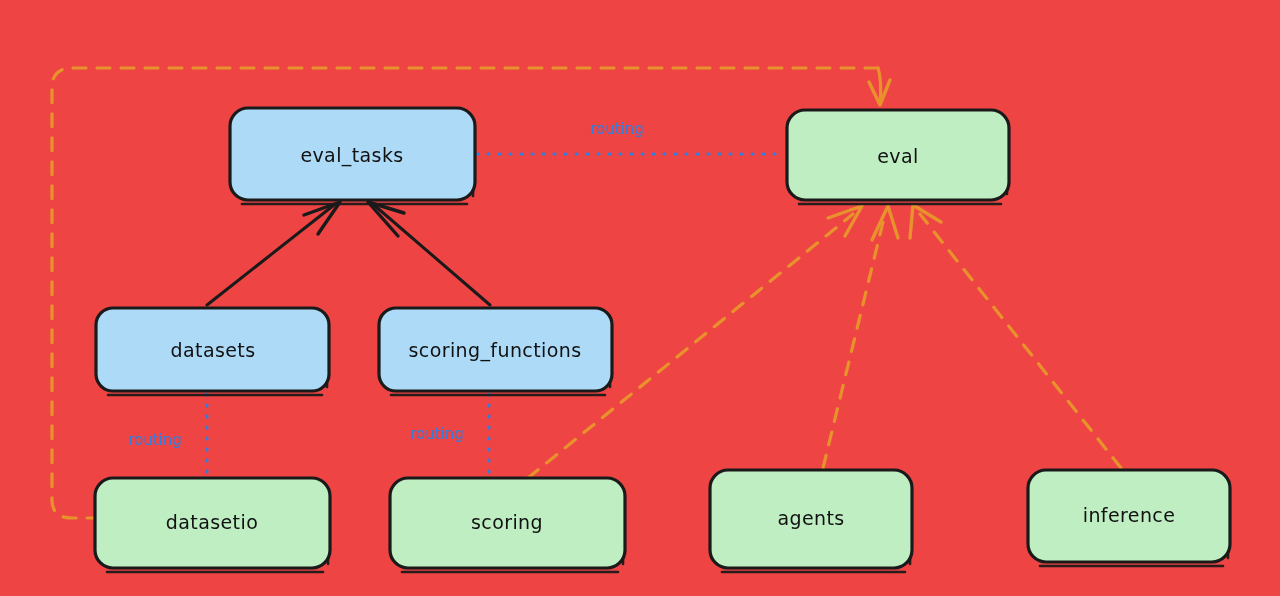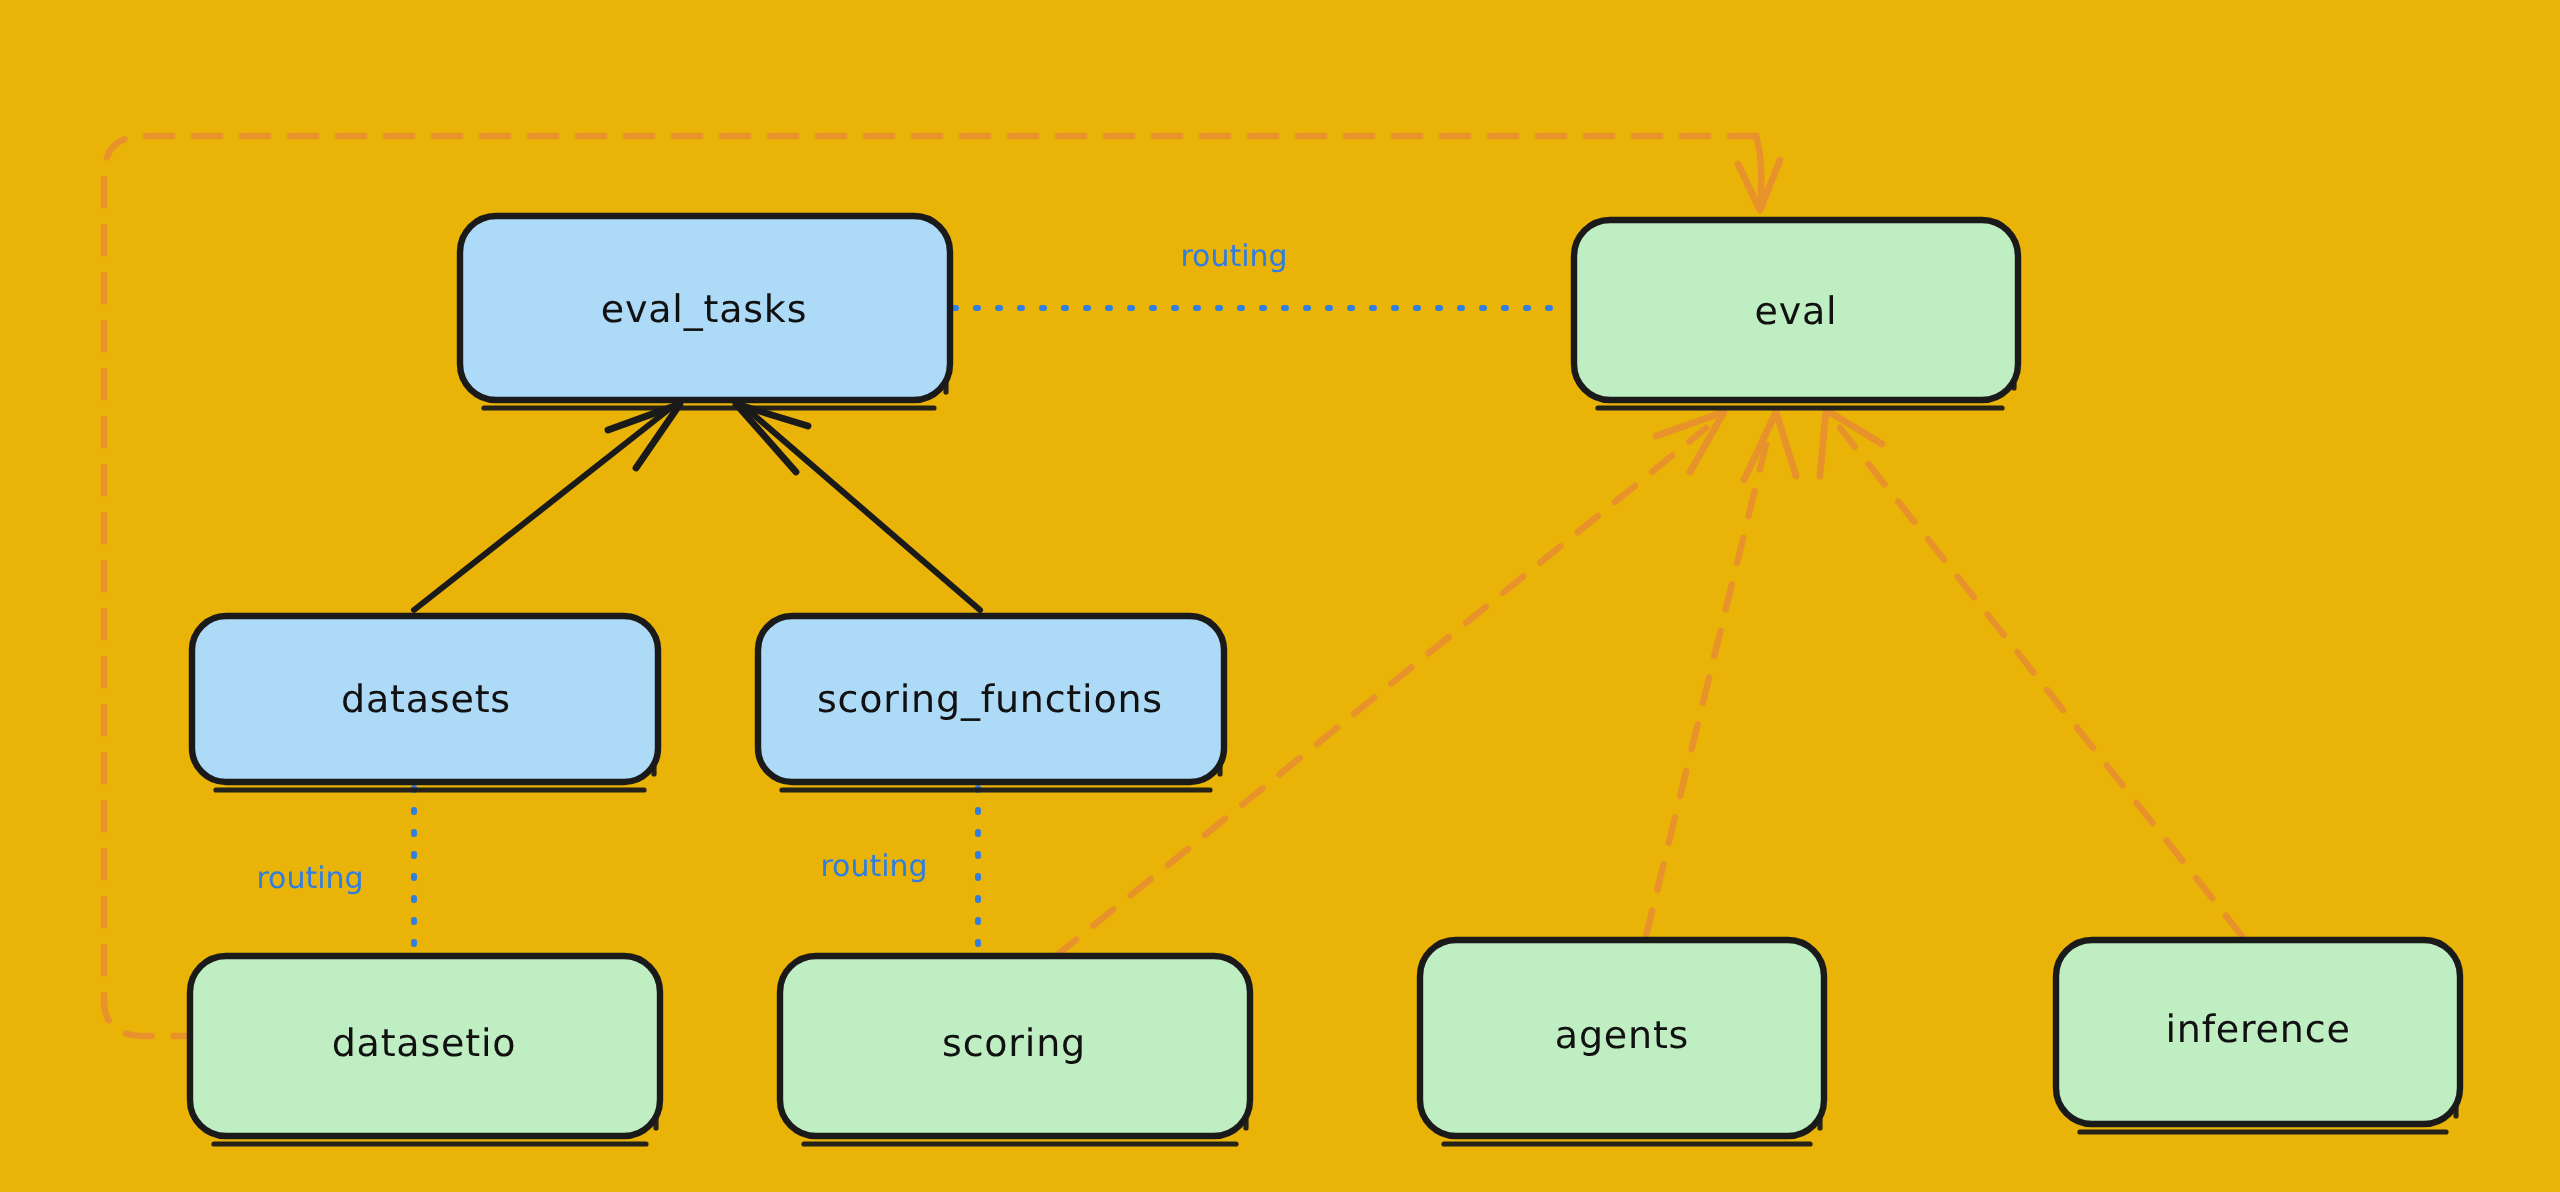--- a/index.html
+++ b/index.html
@@ -10,21 +10,21 @@
   body {
     width: 1280px;
     height: 596px;
     overflow: hidden;
     font-family: "DejaVu Sans", sans-serif;
   }
   #diagram-root {
     position: relative;
     width: 1280px;
     height: 596px;
-    background: #eab308;
+    background: #ef4444;
   }
   svg.diagram-canvas {
     position: absolute;
     left: 0;
     top: 0;
     width: 1280px;
     height: 596px;
   }
   .node-shape {
     stroke: #1a1a1a;

